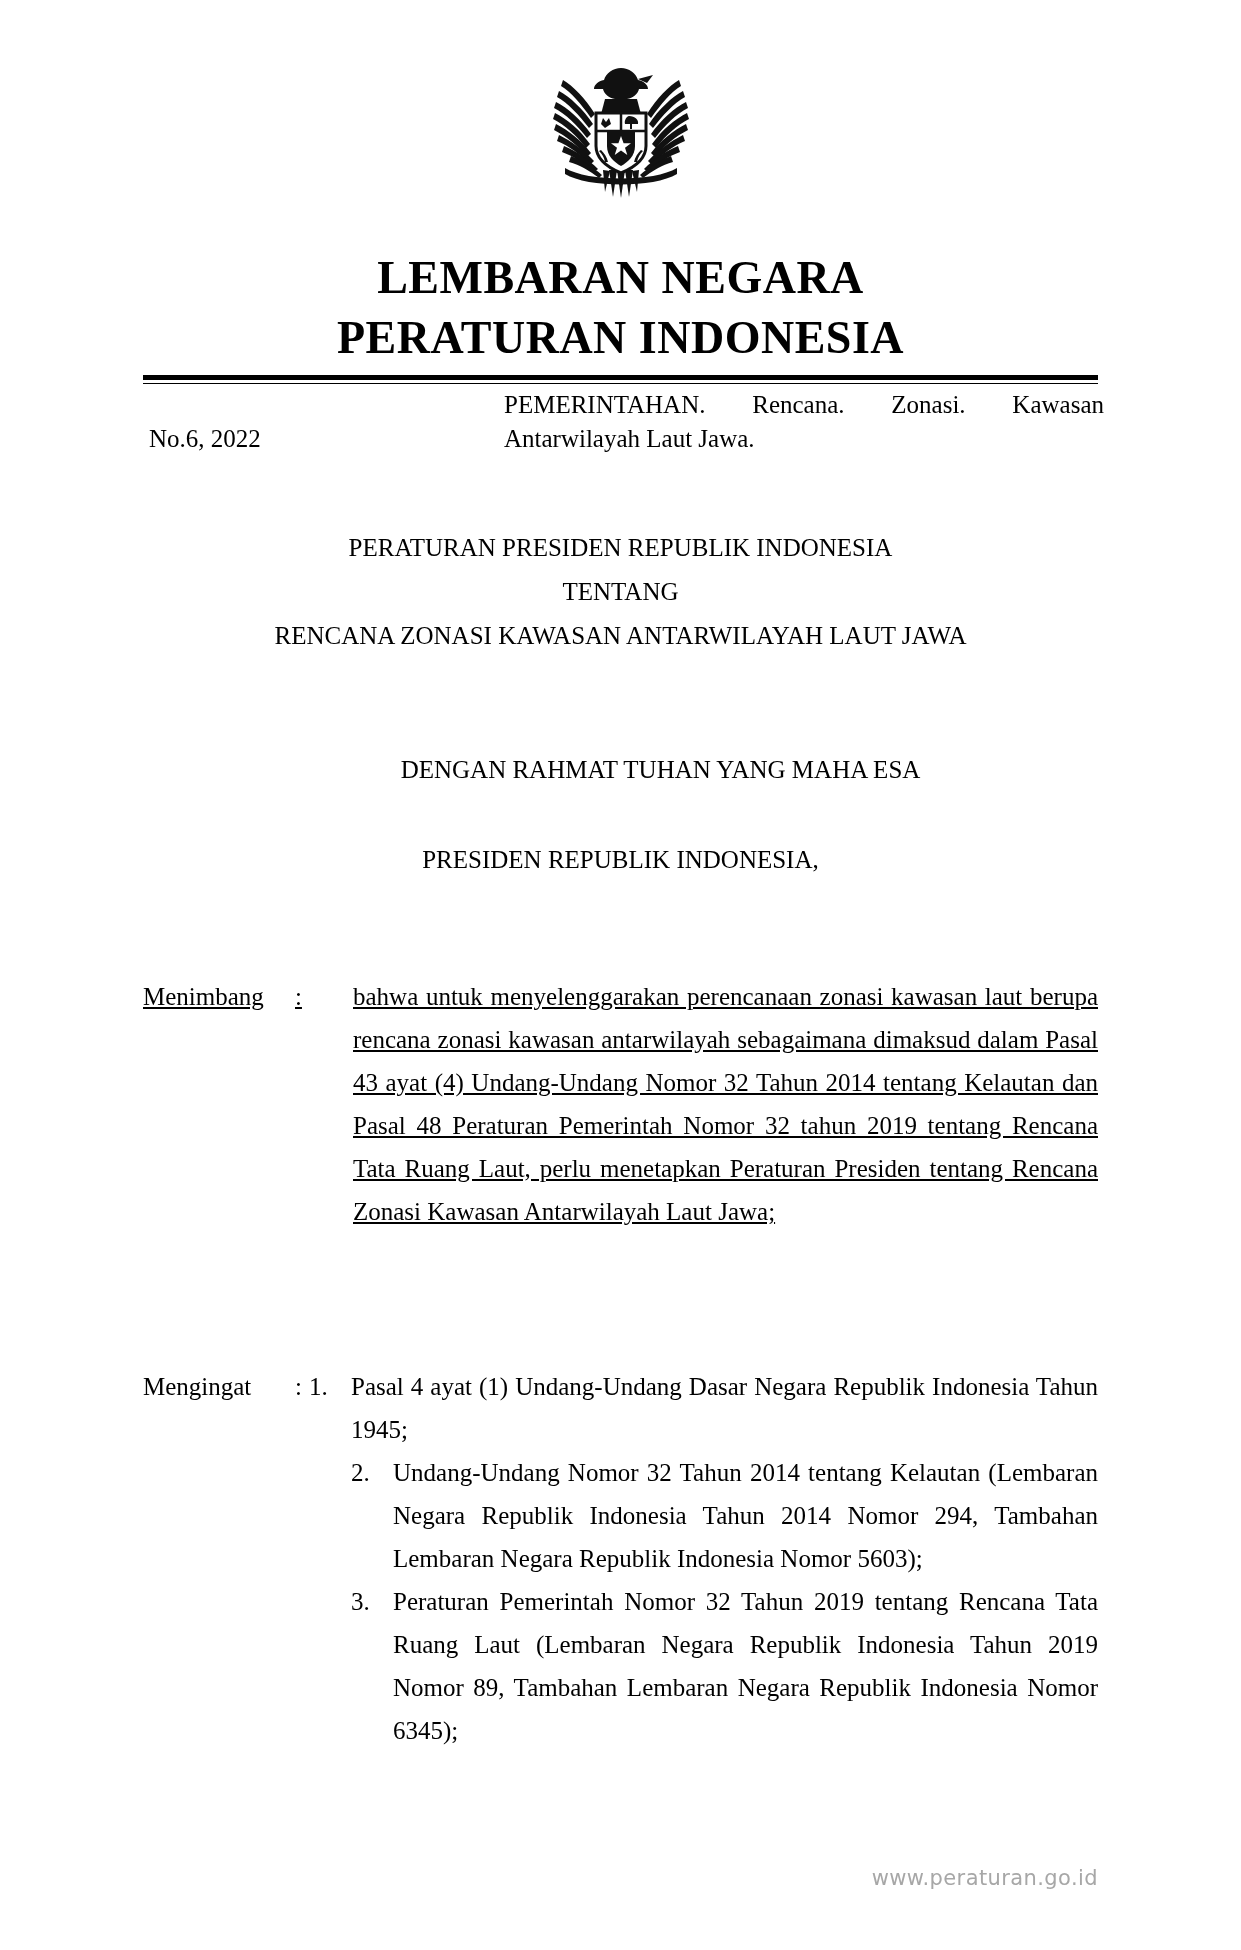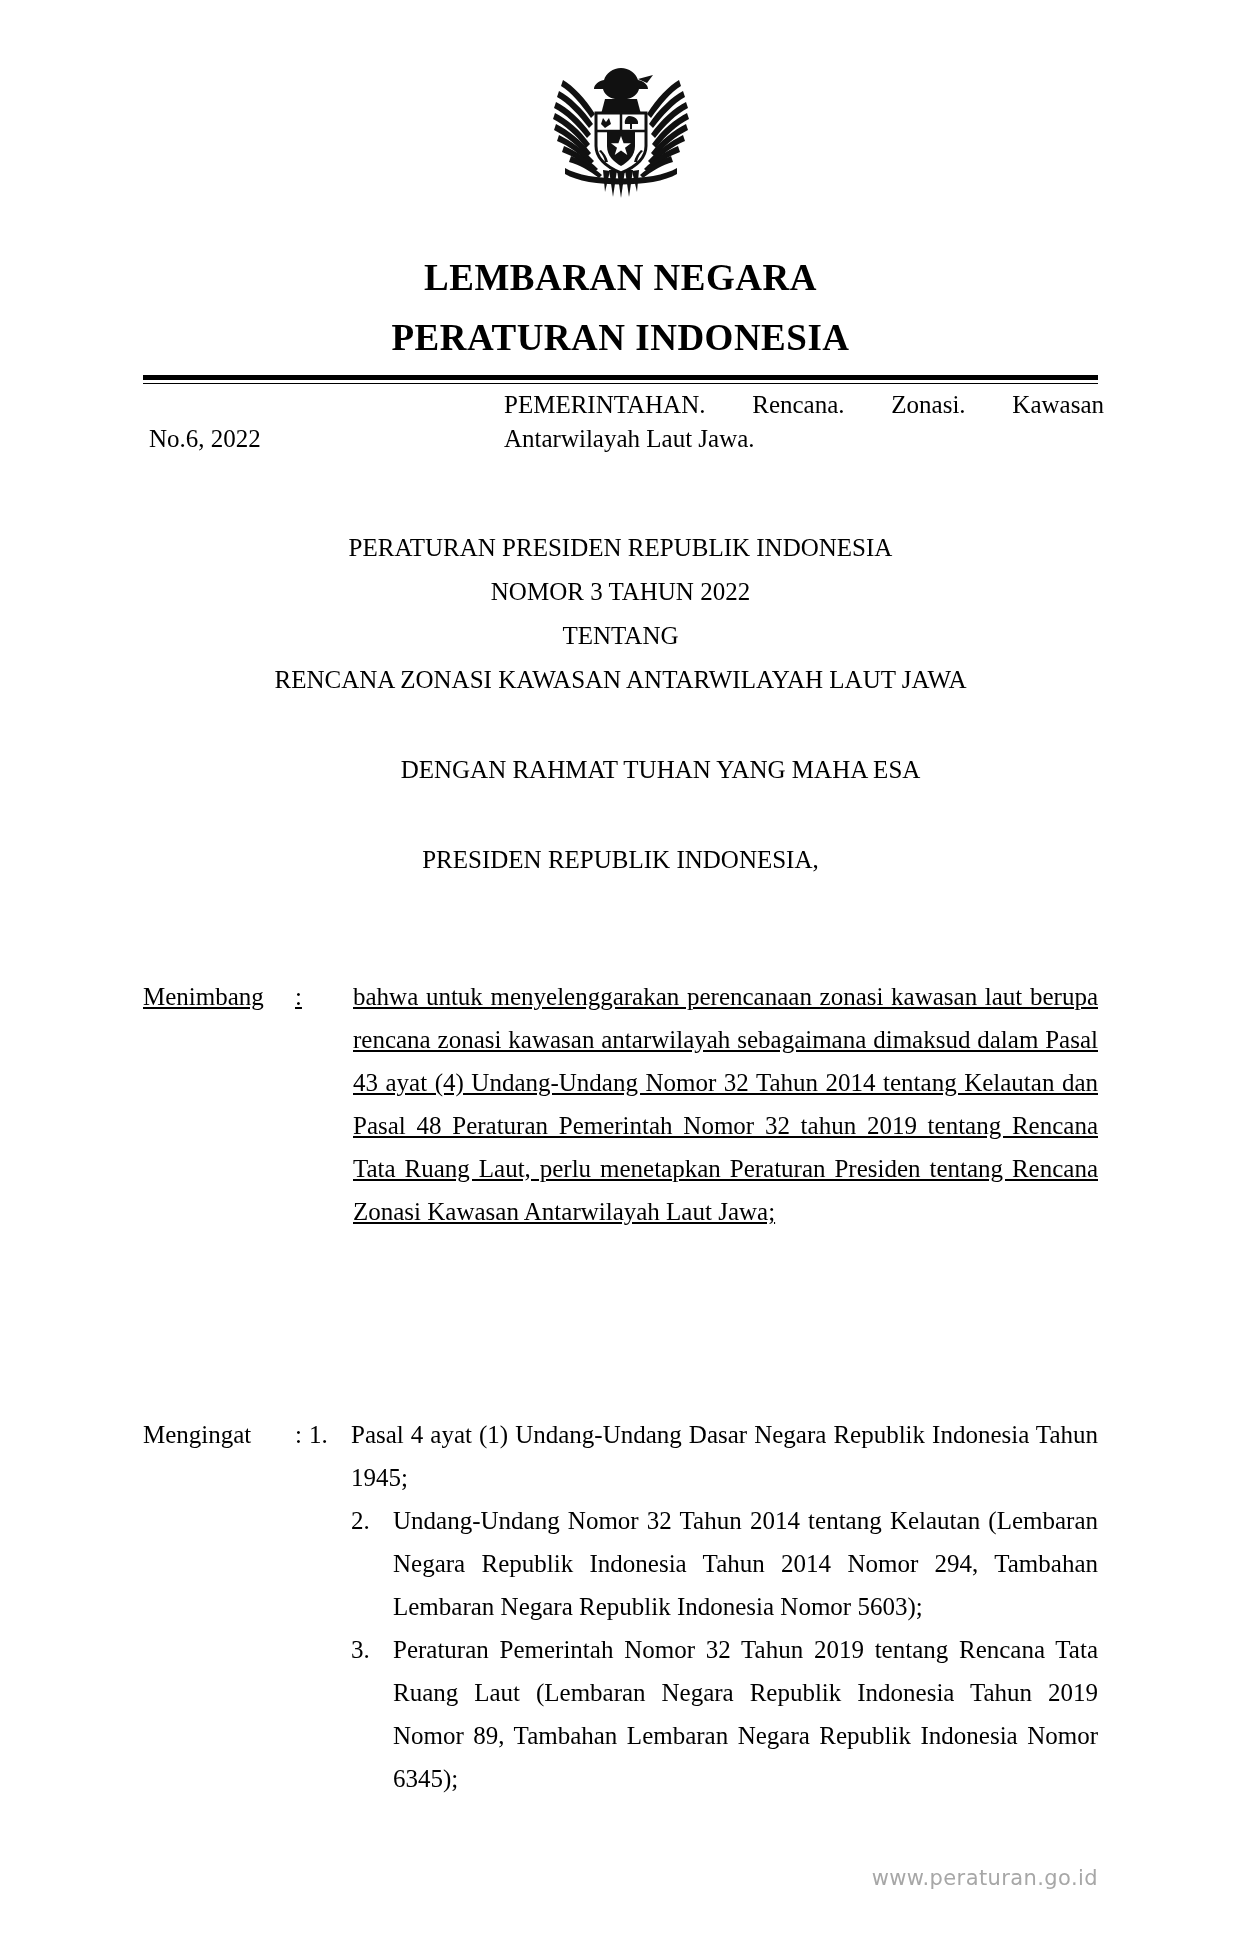--- a/index.html
+++ b/index.html
@@ -40,21 +40,21 @@
   .masthead {
     position: absolute;
     top: 248px;
     left: 0;
     width: 1241px;
     text-align: center;
   }
   .masthead .line {
     font-family: "Liberation Serif", "DejaVu Serif", serif;
     font-weight: bold;
-    font-size: 37px;
+    font-size: 46px;
     line-height: 60px;
     letter-spacing: 0.5px;
     white-space: nowrap;
   }
 
   .rule {
     position: absolute;
     top: 375px;
     left: 143px;
     width: 955px;
@@ -125,21 +125,21 @@
   .clause {
     position: absolute;
     left: 143px;
     width: 955px;
     display: flex;
     align-items: flex-start;
     font-size: 25px;
     line-height: 43px;
   }
   .clause-menimbang { top: 975px; text-decoration: underline; }
-  .clause-mengingat { top: 1365px; margin-top: 48px; }
+  .clause-mengingat { top: 1365px; }
 
   .clause-label {
     flex: 0 0 152px;
     width: 152px;
     white-space: nowrap;
   }
   .clause-colon {
     flex: 0 0 auto;
     width: 14px;
     text-align: left;
@@ -267,21 +267,20 @@
 
   <div class="rule"></div>
 
   <div class="issue-row">
     <div class="issue-no">No.6, 2022</div>
     <div class="issue-subject">PEMERINTAHAN. Rencana. Zonasi. Kawasan Antarwilayah Laut Jawa.</div>
   </div>
 
   <div class="title-block">
     <div class="tline">PERATURAN PRESIDEN REPUBLIK INDONESIA</div>
-    <div class="tline">NOMOR 3 TAHUN 2022</div>
     <div class="tline">TENTANG</div>
     <div class="tline">RENCANA ZONASI KAWASAN ANTARWILAYAH LAUT JAWA</div>
   </div>
 
   <div class="blessing">DENGAN RAHMAT TUHAN YANG MAHA ESA</div>
   <div class="president">PRESIDEN REPUBLIK INDONESIA,</div>
 
   <div class="clause clause-menimbang">
     <div class="clause-label">Menimbang</div>
     <div class="clause-colon">:</div>

